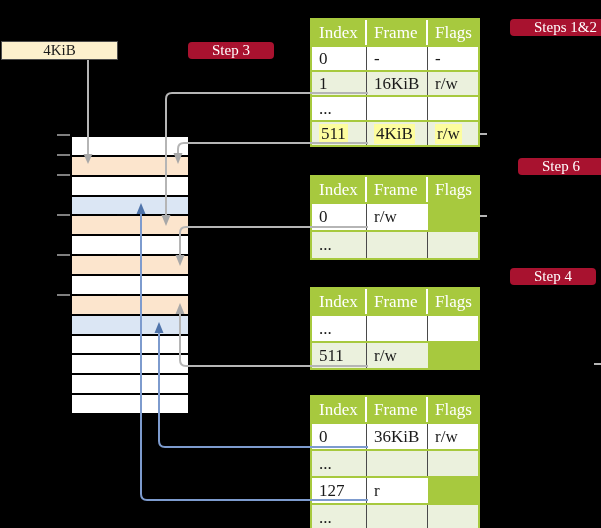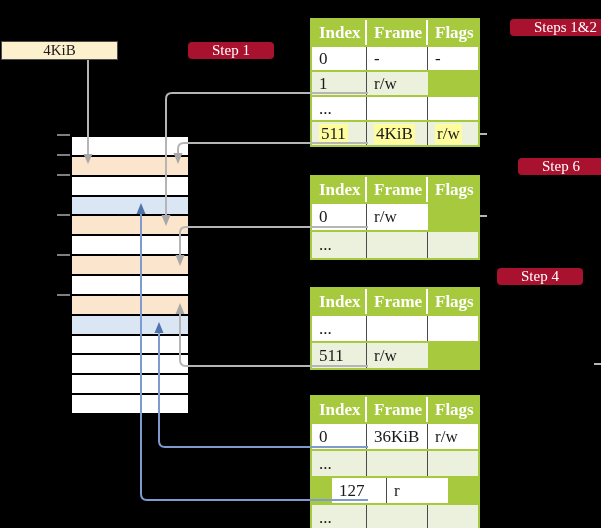--- a/index.html
+++ b/index.html
@@ -26,21 +26,21 @@
     color:#fff;
     font-size:15px;
     line-height:17px;
     padding:0 24px;
     border-radius:4px;
     white-space:nowrap;
   }
   .badge-step0{left:188px;top:42px;}
   .badge-steps12{left:510px;top:19px;}
   .badge-step3{left:518px;top:158px;}
-  .badge-step4{left:497px;top:268px;}
+  .badge-step4{left:510px;top:268px;}
   
   .memory-column{
     position:absolute;left:70px;top:135px;width:120px;height:280px;
     box-sizing:border-box;
     border:2px solid #000;
     display:flex;flex-direction:column;
   }
   .memory-frame{flex:1;}
   .memory-frame + .memory-frame{border-top:2px solid #000;}
   .memory-frame.plain{background:var(--frame-white,#ffffff);}
@@ -57,21 +57,21 @@
     border:2px solid var(--green,#a7c93e);
     background:var(--green,#a7c93e);
     font-size:17px;
   }
   .prow{
     display:grid;
     grid-template-columns:55px 61px 50px;
   }
   .prow.header{
     background:var(--green,#a7c93e);
-    color:#fff;font-weight:bold;
+    color:#fff;font-weight:normal;
   }
   .prow.header .pcell{border-right:2px solid #fff;}
   .prow.header .pcell:last-child{border-right:none;}
   .prow.body{border-top:2px solid var(--green,#a7c93e);}
   .prow.body .pcell{border-right:1px solid #4a4a4a;color:#1a1a1a;}
   .prow.body .pcell:last-child{border-right:none;}
   .prow.body.shaded .pcell{background:var(--row-green,#ebf1dd);}
   .prow.body.plainrow .pcell{background:#fff;}
   .pcell{
     display:flex;align-items:center;
@@ -92,21 +92,21 @@
 </style>
 </head>
 <body>
 
 <div class="canvas">
 
   <div class="cr3-box">
     <span>4KiB</span>
   </div>
 
-  <div class="badge badge-step0">Step 1</div>
+  <div class="badge badge-step0">Step 3</div>
   <div class="badge badge-steps12">Steps 1&amp;2</div>
   <div class="badge badge-step3">Step 6</div>
   <div class="badge badge-step4">Step 4</div>
 
   <div class="memory-column" id="memory-column">
       <div class="memory-frame plain"></div>
       <div class="memory-frame page-table"></div>
       <div class="memory-frame plain"></div>
       <div class="memory-frame data"></div>
       <div class="memory-frame page-table"></div>
@@ -135,20 +135,21 @@
         <div class="pcell">Frame</div>
         <div class="pcell">Flags</div>
       </div>
       <div class="prow body plainrow" style="height: 23px;">
         <div class="pcell">0</div>
         <div class="pcell">-</div>
         <div class="pcell">-</div>
       </div>
       <div class="prow body shaded" style="height: 23px;">
         <div class="pcell">1</div>
+        <div class="pcell">16KiB</div>
         <div class="pcell">r/w</div>
       </div>
       <div class="prow body plainrow" style="height: 23px;">
         <div class="pcell">...</div>
         <div class="pcell"></div>
         <div class="pcell"></div>
       </div>
       <div class="prow body shaded" style="height: 23px;">
         <div class="pcell">
           <span class="hl">511</span>
@@ -202,21 +203,21 @@
       <div class="prow body plainrow" style="height: 25px;">
         <div class="pcell">0</div>
         <div class="pcell">36KiB</div>
         <div class="pcell">r/w</div>
       </div>
       <div class="prow body shaded" style="height: 25px;">
         <div class="pcell">...</div>
         <div class="pcell"></div>
         <div class="pcell"></div>
       </div>
-      <div class="prow body plainrow" style="height: 25px; margin-left: 20px;">
+      <div class="prow body plainrow" style="height: 25px;">
         <div class="pcell">127</div>
         <div class="pcell">r</div>
       </div>
       <div class="prow body shaded" style="height: 25px;">
         <div class="pcell">...</div>
         <div class="pcell"></div>
         <div class="pcell"></div>
       </div>
     </div>
 

